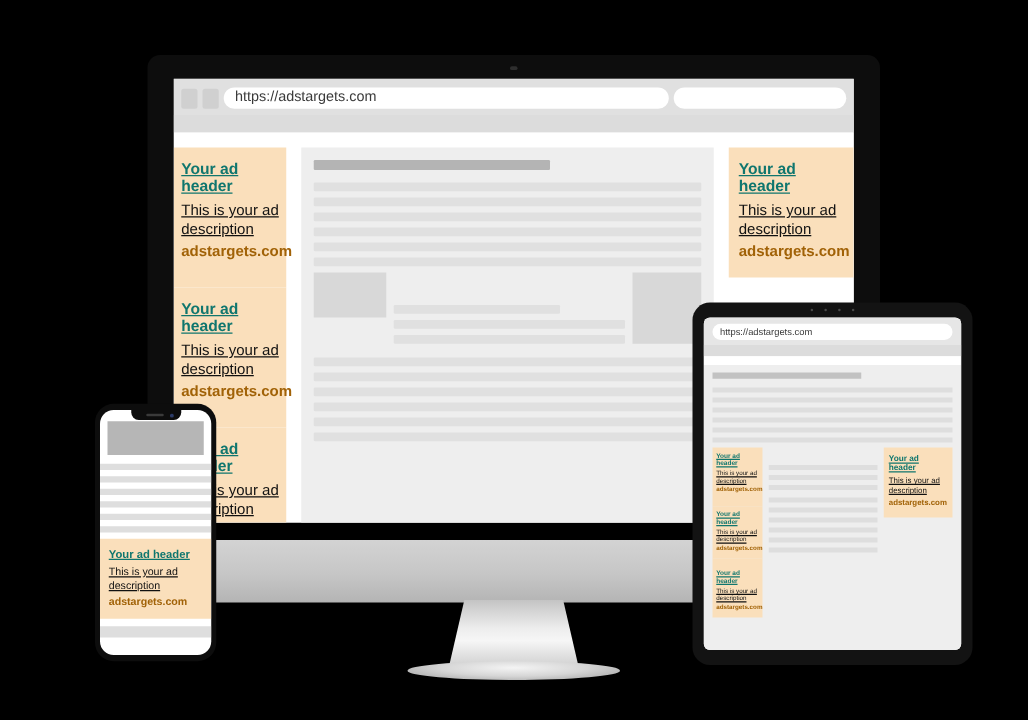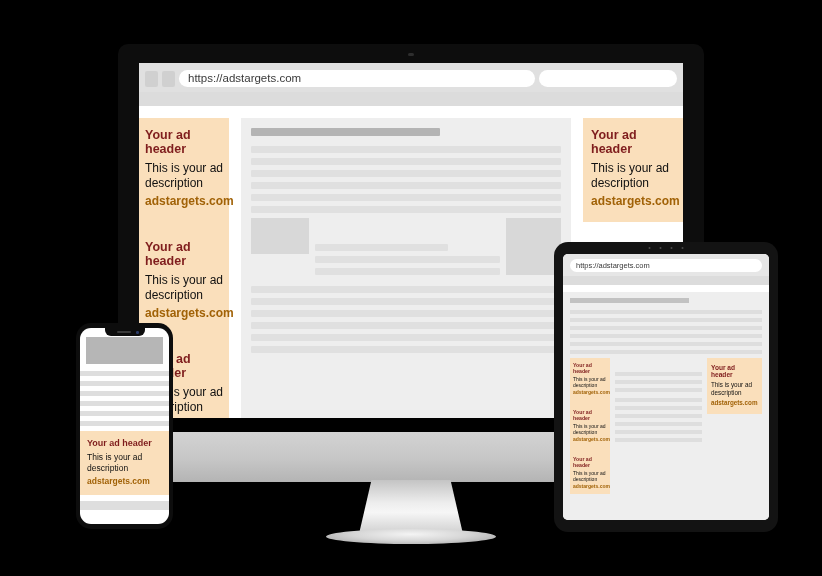--- a/index.html
+++ b/index.html
@@ -40,23 +40,23 @@
     width: 138px; height: 17px; background: #ffffff; border-radius: 9px;
   }
   .browser-strip { height: 14px; background: #dcdcdc; margin: 5px -6px 0 -6px; }
 
   
   .page { display: flex; gap: 12px; padding: 12px 0 0 0; background: #fff; height: 100%; }
 
   
   .ad { background: #fadfbb; }
   .ad-head {
-    color: #7f1d1d; font-weight: bold;
-  }
-  .ad-desc { color: #111; }
+    color: #0f766e; text-decoration: underline; font-weight: bold;
+  }
+  .ad-desc { color: #111; text-decoration: underline; }
   .ad-url { color: #a16207; font-weight: bold; }
 
   .mon-ad-col { width: 90px; flex: 0 0 90px; }
   .mon-ad-col .ad { padding: 10px 0 12px 6px; }
   .mon-ad-col .ad-head { font-size: 12.5px; }
   .mon-ad-col .ad-desc { font-size: 12px; line-height: 15px; margin-top: 5px; }
   .mon-ad-col .ad-url { font-size: 12px; margin-top: 3px; }
   .mon-ad-gap { height: 10px; background: #fadfbb; }
 
   .mon-content {

